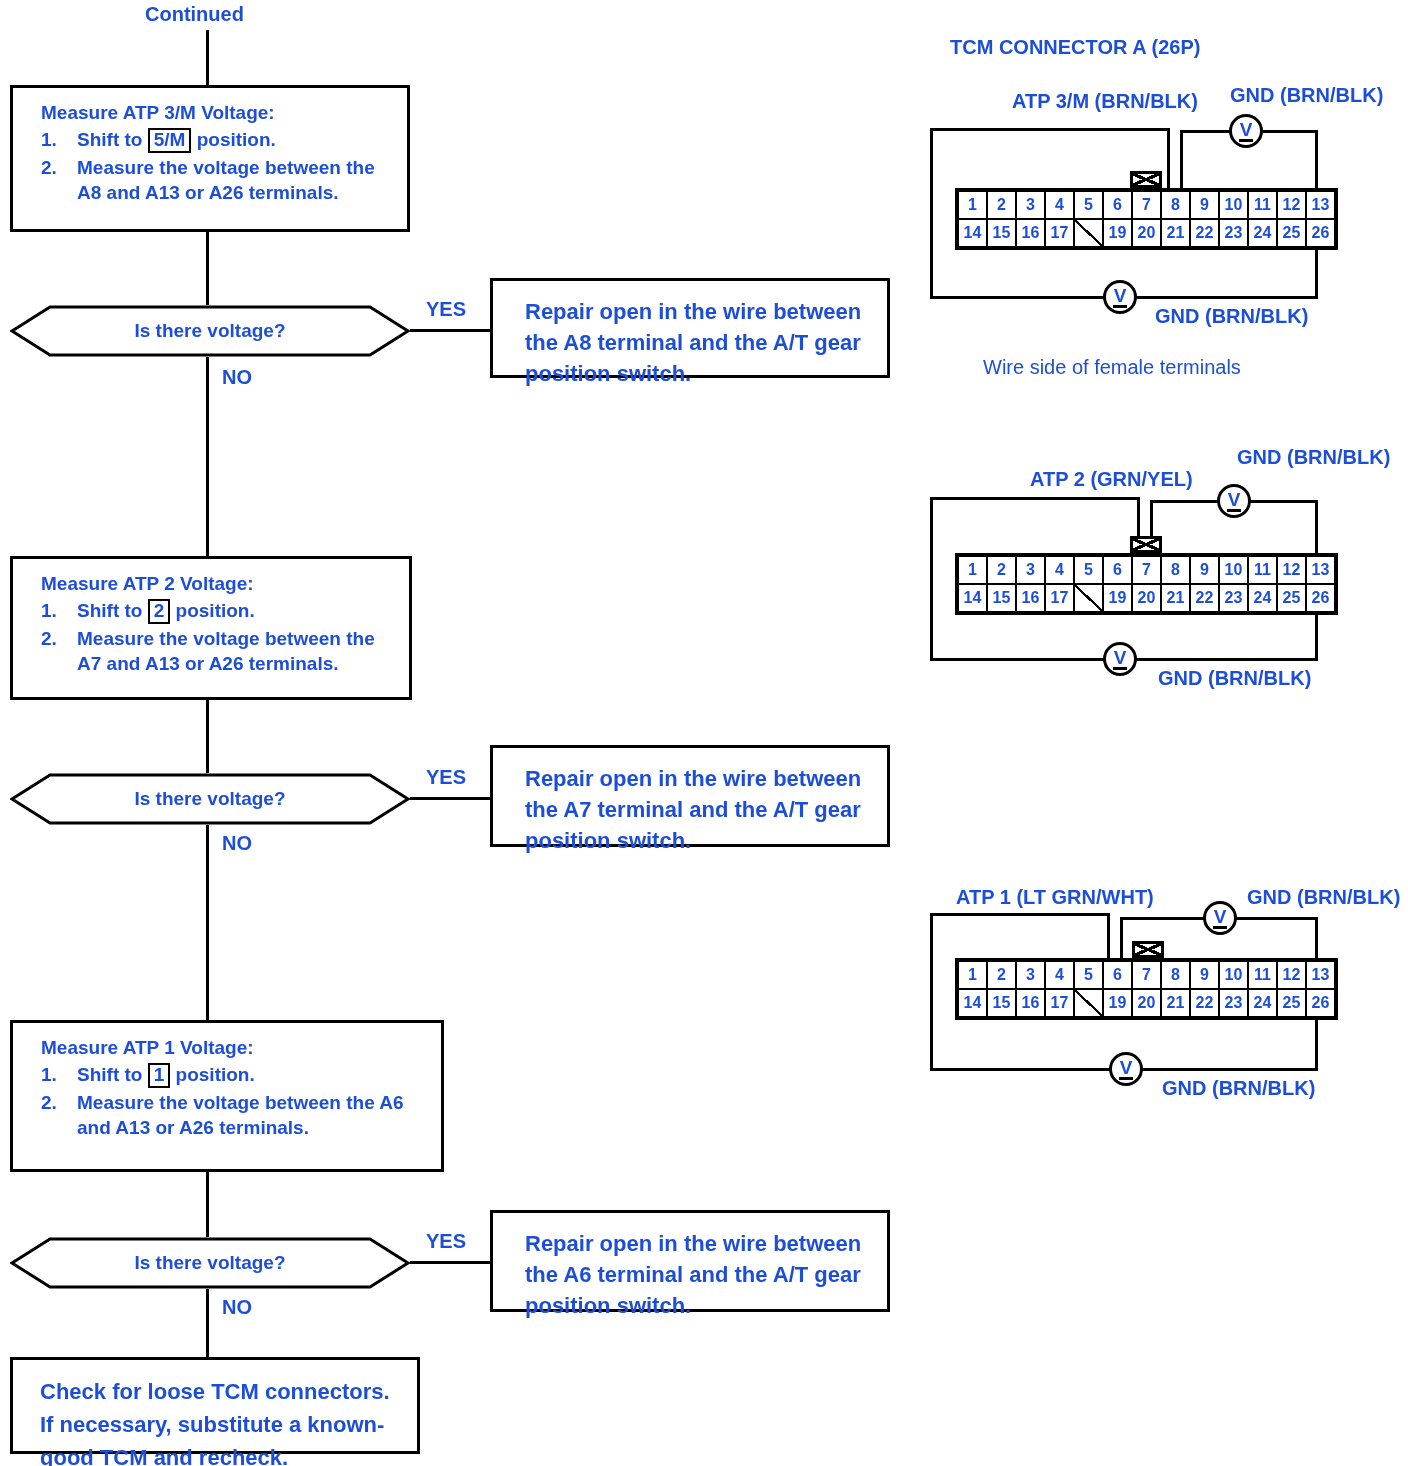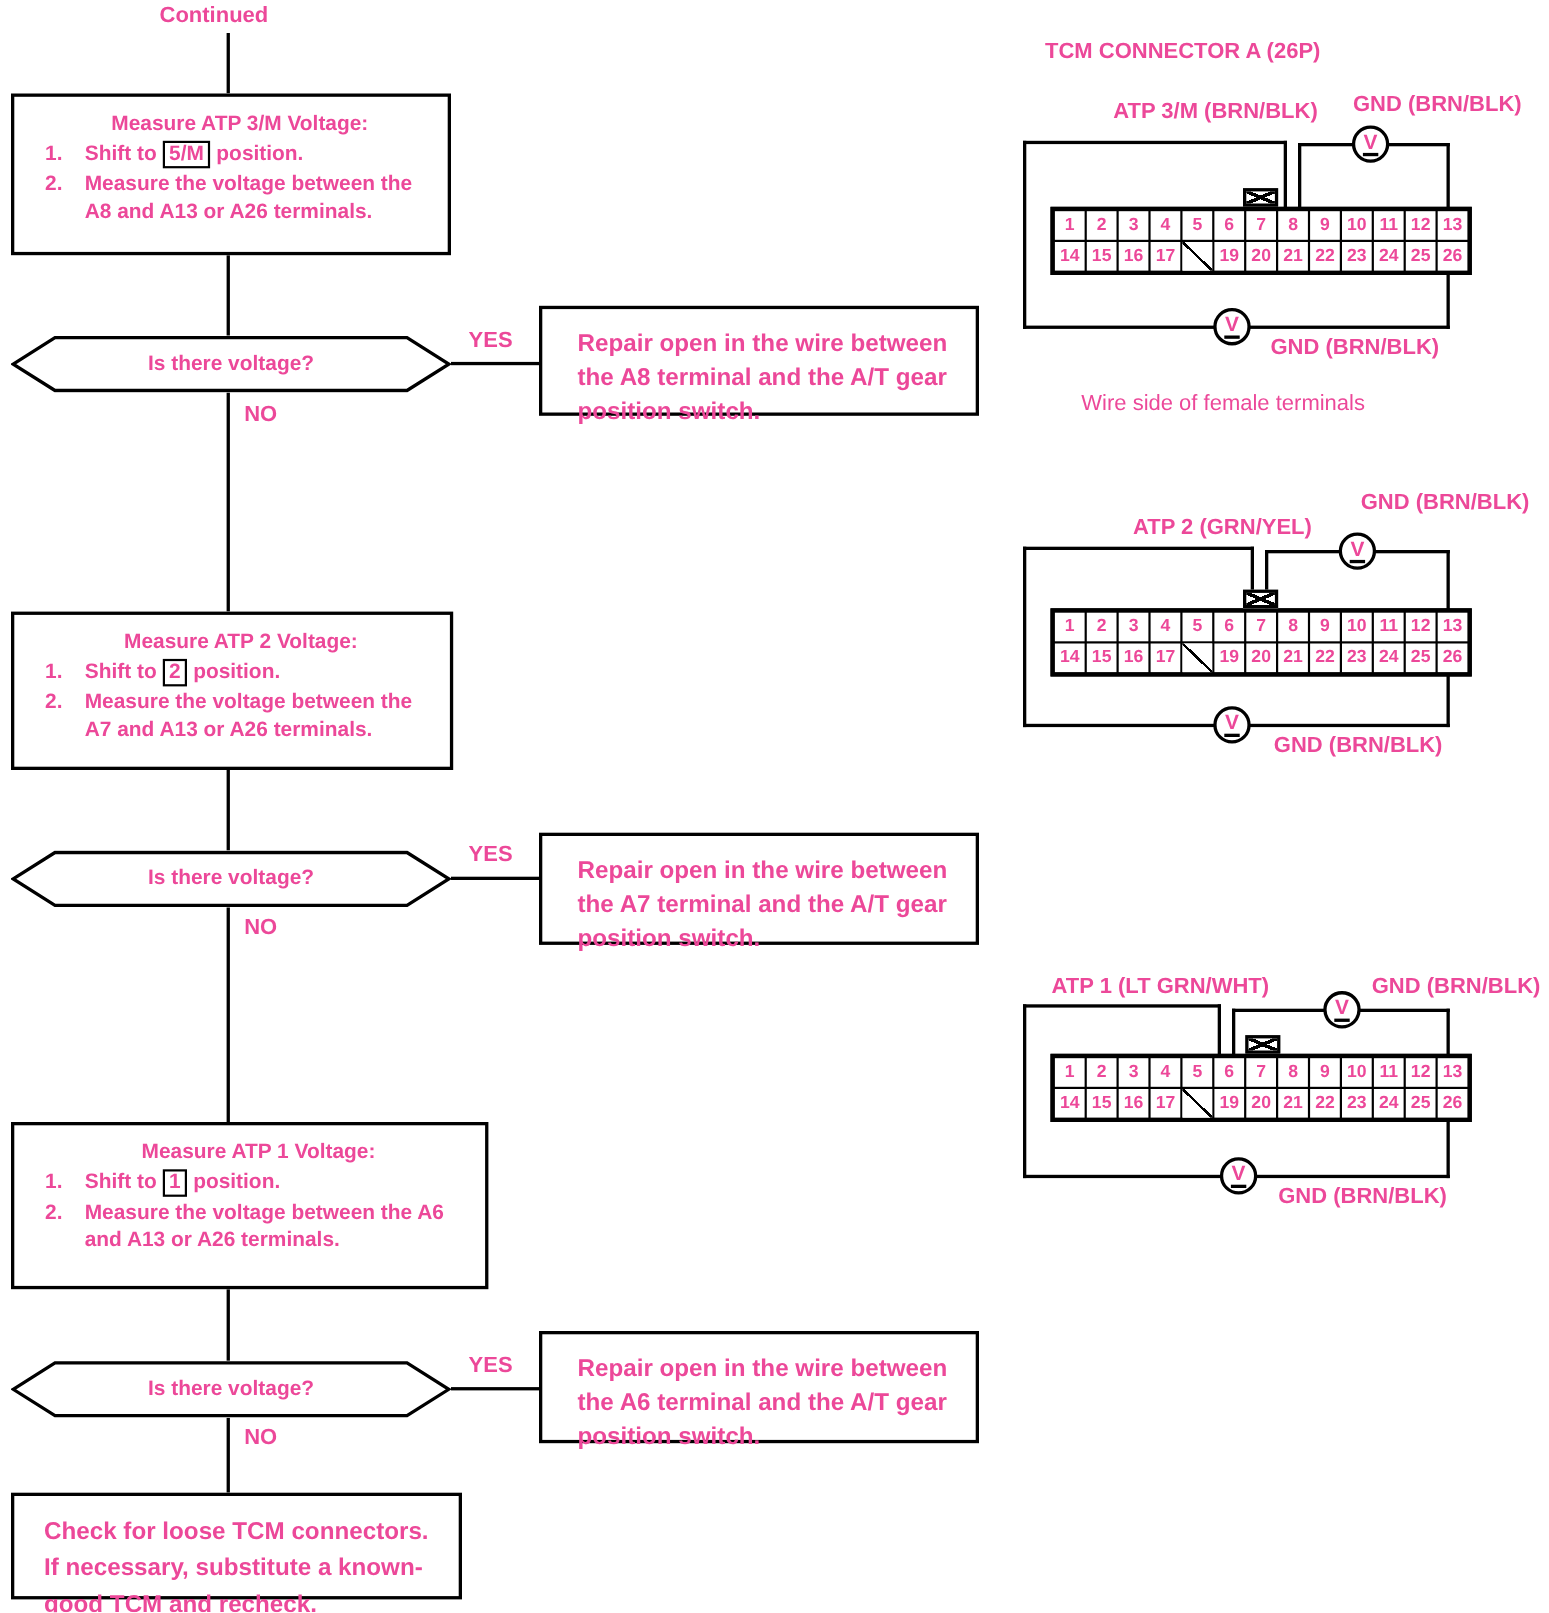--- a/index.html
+++ b/index.html
@@ -1,29 +1,29 @@
 <!DOCTYPE html>
 <html><head>
 <meta charset="utf-8">
 <style>
   html,body{margin:0;padding:0;background:#fff;}
   #canvas{
     position:relative;width:1408px;height:1466px;background:#fff;
-    font-family:"Liberation Sans",sans-serif;color:#ec4899;font-weight:bold;
+    font-family:"Liberation Sans",sans-serif;color:#1d4ed8;font-weight:bold;
     overflow:hidden;
   }
   .h,.v{position:absolute;background:#000;}
   .h{height:3px;}
   .v{width:3px;}
   .flabel{position:absolute;font-size:20px;white-space:nowrap;}
   .pbox{
     position:absolute;border:3px solid #000;background:#fff;box-sizing:border-box;
     padding:12px 12px 6px 28px;font-size:19px;line-height:1.32;
   }
-  .pbox-title{margin-bottom:2px;text-align:center;}
+  .pbox-title{margin-bottom:2px;}
   .li{display:flex;margin-top:2px;}
   .num{width:36px;flex:none;}
   .litext{flex:1;}
   .tokenbox{display:inline-block;border:2px solid #000;padding:0 4px;line-height:1.1;}
   .rbox{
     position:absolute;border:3px solid #000;background:#fff;box-sizing:border-box;
     padding:15px 14px 6px 32px;font-size:22px;line-height:1.42;
   }
   .hex{position:absolute;}
   .hex svg{position:absolute;left:0;top:0;width:100%;height:100%;}
@@ -115,21 +115,21 @@
 
   <div class="hex" style="left:10px;top:773px;width:400px;height:52px;">
     <svg viewBox="0 0 400 52" preserveAspectRatio="none">
       <polygon points="2,26 40,2 360,2 398,26 360,50 40,50" fill="#ffffff" stroke="#000000" stroke-width="3"></polygon>
     </svg>
     <span class="hex-label">Is there voltage?</span>
   </div>
   <div class="flabel" style="left:426px;top:766px;">YES</div>
   <div class="flabel" style="left:222px;top:832px;">NO</div>
 
-  <div class="rbox" style="left:490px;top:745px;width:400px;height:102px;margin-top:12px;">Repair open in the wire between the A7 terminal and the A/T gear position switch.</div>
+  <div class="rbox" style="left:490px;top:745px;width:400px;height:102px;">Repair open in the wire between the A7 terminal and the A/T gear position switch.</div>
 
   <div class="pbox" style="left:10px;top:1020px;width:434px;height:152px;">
     <div class="pbox-title">Measure ATP 1 Voltage:</div>
     <div class="li">
       <span class="num">1.</span>
       <span class="litext"><span>Shift to</span> <span class="tokenbox">1</span> <span>position.</span></span>
     </div>
     <div class="li">
       <span class="num">2.</span>
       <span class="litext">Measure the voltage between the A6 and A13 or A26 terminals.</span>

